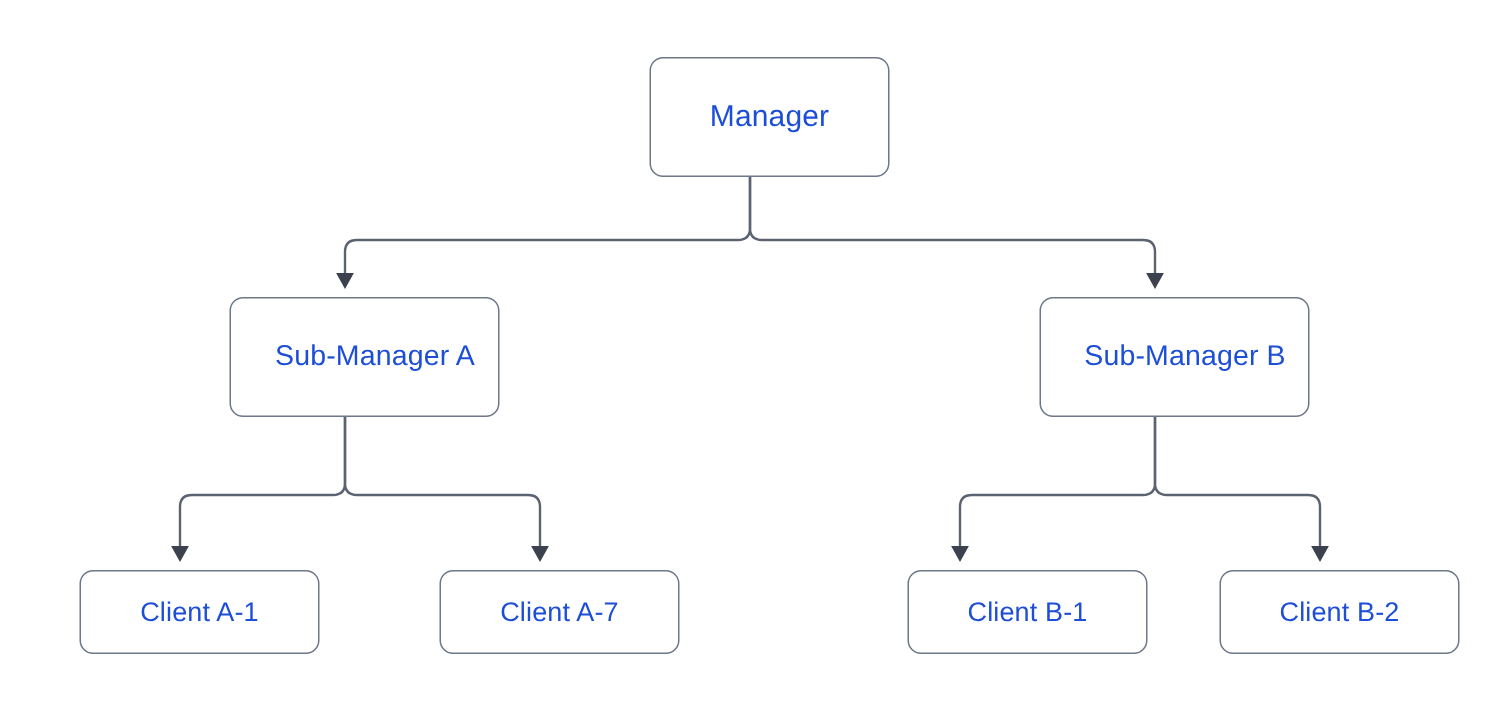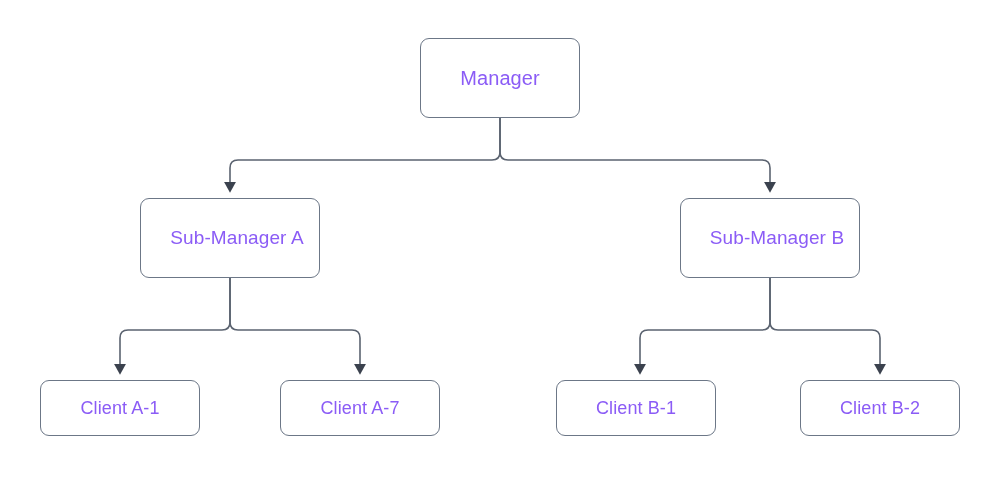--- a/index.html
+++ b/index.html
@@ -24,23 +24,24 @@
   }
   .node {
     position: absolute;
     box-sizing: border-box;
     background: #ffffff;
     border: 1.6px solid #6c7787;
     border-radius: 9px;
     display: flex;
     align-items: center;
     justify-content: center;
-    color: #8b5cf6;
+    color: #1d4ed8;
     letter-spacing: 0.1px;
     white-space: nowrap;
+    margin-left: 13px;
   }
   .node-label {
     pointer-events: none;
   }
   .node.root {
     left: 420px;
     top: 38px;
     width: 160px;
     height: 80px;
     font-size: 20px;
@@ -55,21 +56,21 @@
   .node.mid-a { left: 140px; }
   .node.mid-b { left: 680px; text-align: right; }
   .node.leaf {
     top: 380px;
     width: 160px;
     height: 56px;
     font-size: 18px;
   }
   .node.leaf-a1 { left: 40px; }
   .node.leaf-a2 { left: 280px; }
-  .node.leaf-b1 { left: 556px; }
+  .node.leaf-b1 { left: 592px; }
   .node.leaf-b2 { left: 800px; }
 </style>
 </head>
 <body>
 
 <div id="canvas">
 
   <svg id="edge-layer" viewBox="0 0 1000 480" xmlns="http://www.w3.org/2000/svg">
     <defs>
       <marker id="arrowhead" markerWidth="10" markerHeight="10" refX="1.2" refY="4" orient="auto" markerUnits="strokeWidth">

